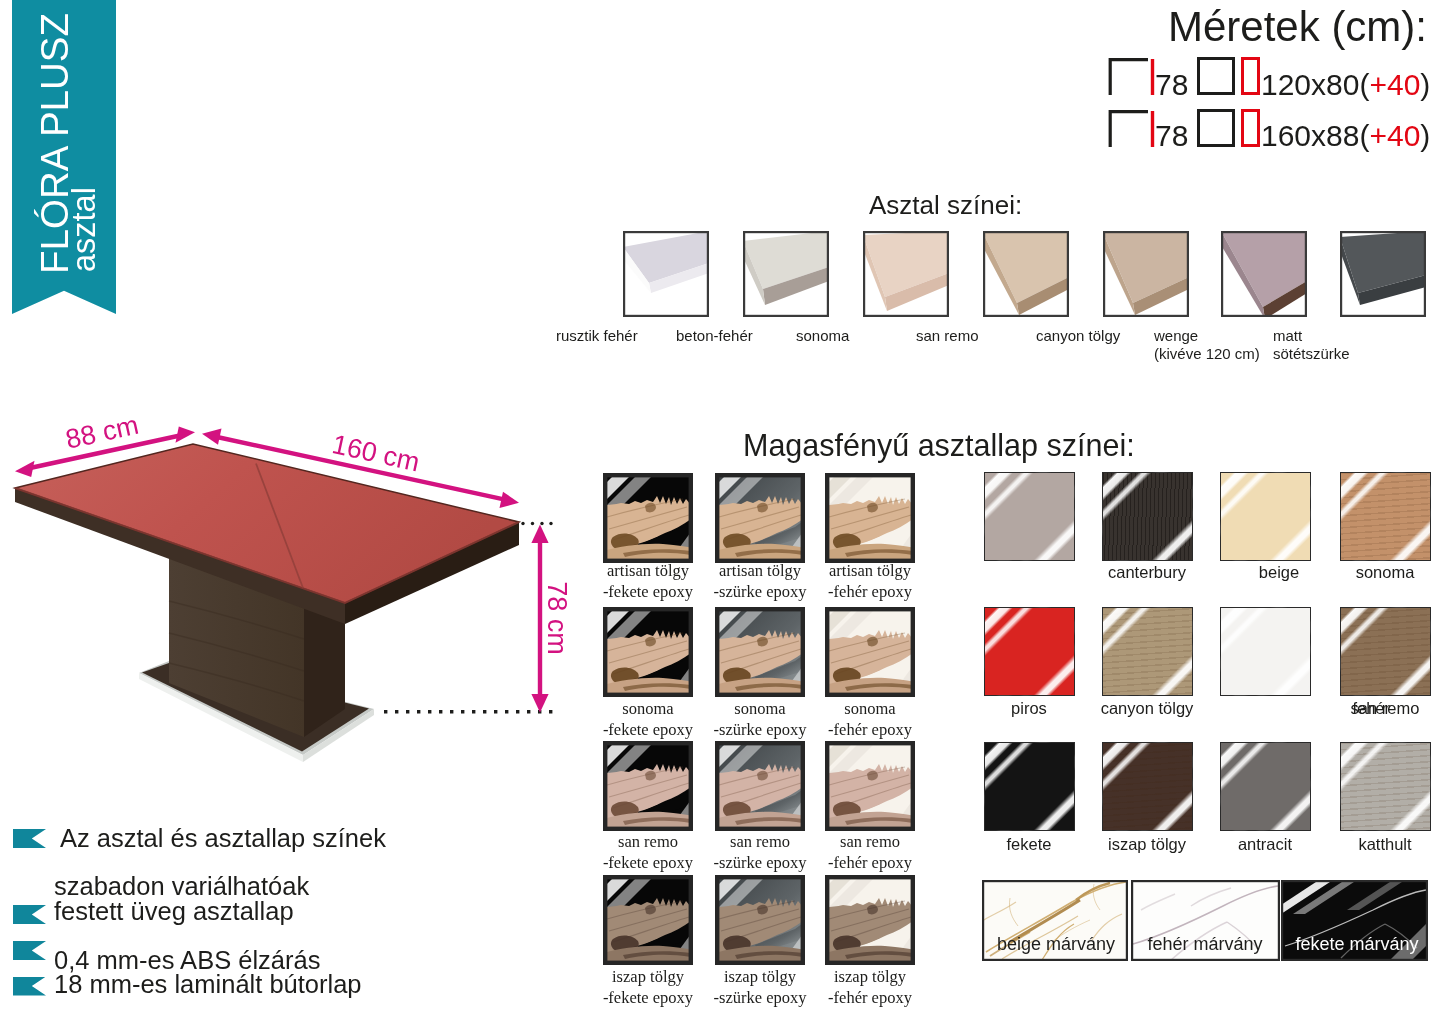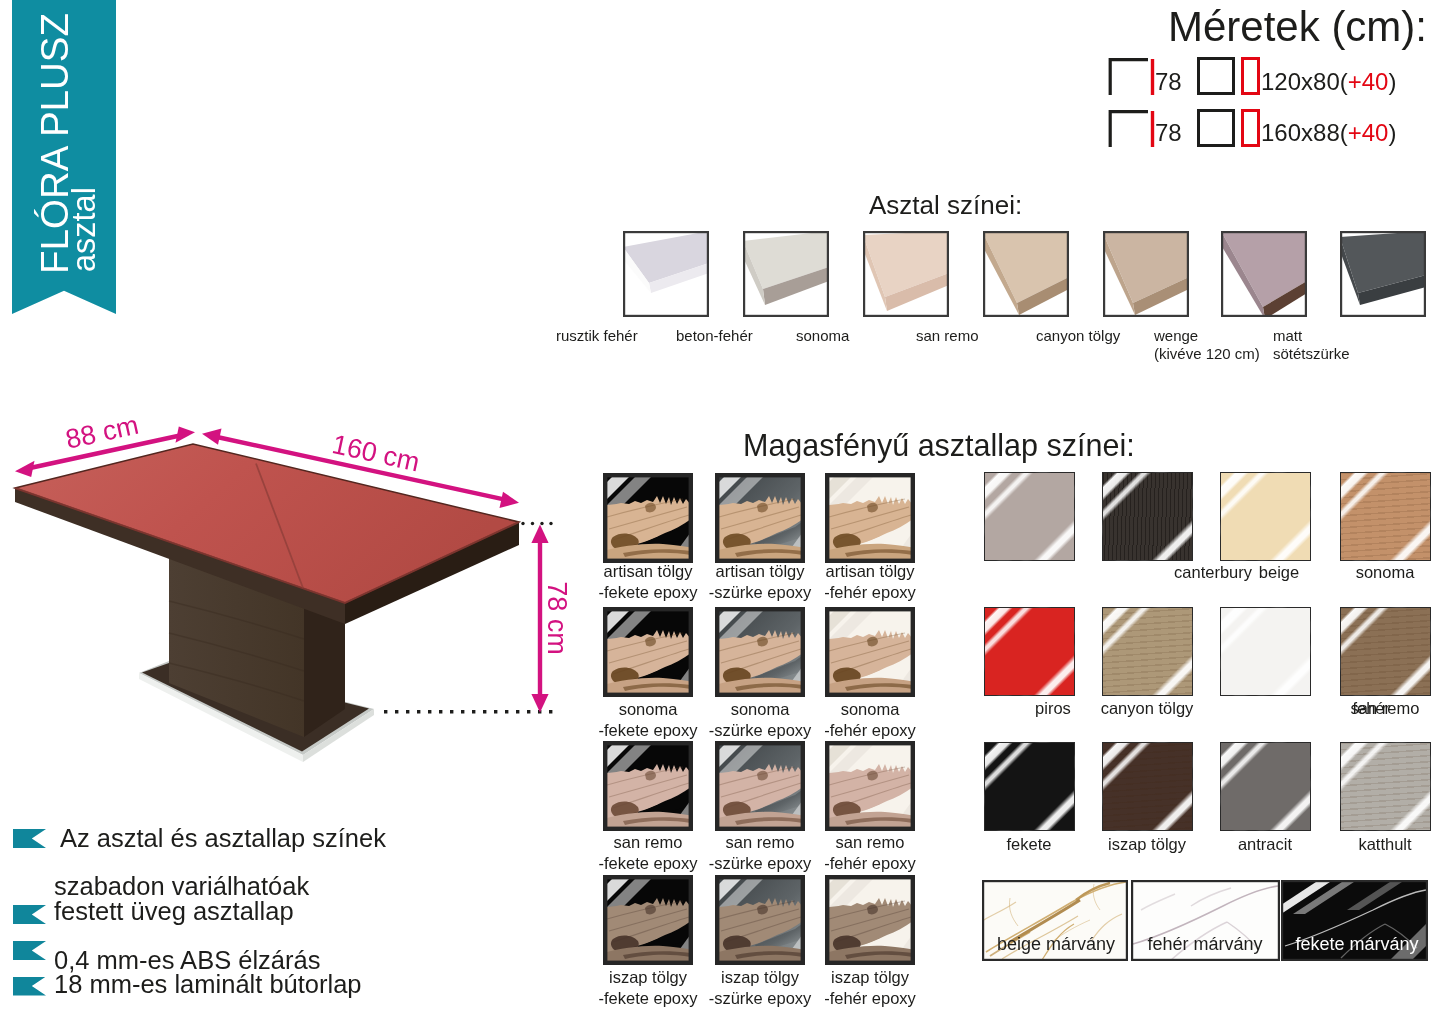--- a/index.html
+++ b/index.html
@@ -9,31 +9,31 @@
 .abs{position:absolute;}
 #banner{position:absolute;left:12px;top:0;width:104px;height:314px;background:#0f8da1;
  clip-path:polygon(0 0,100% 0,100% 100%,50% 92.6%,0 100%);}
 #banner .t1,#banner .t2{position:absolute;transform:rotate(-90deg);
  transform-origin:0 0;color:#fff;white-space:nowrap;line-height:1;}
 #banner .t1{left:23.5px;top:274px;font-size:38.5px;}
 #banner .t2{left:56px;top:272px;font-size:32.5px;}
 #mtitle{position:absolute;left:1168px;top:3px;font-size:42px;white-space:nowrap;}
 .blacksq{position:absolute;border:3px solid #1d1d1b;background:#fff;}
 .redrect{position:absolute;border:3px solid #e30613;background:#fff;}
-.mtext{position:absolute;font-size:24px;color:#1d1d1b;white-space:nowrap;}
+.mtext{position:absolute;font-size:30px;color:#1d1d1b;white-space:nowrap;}
 .red{color:#e30613;}
 .h2{position:absolute;color:#1d1d1b;white-space:nowrap;}
 .clabel{position:absolute;font-size:15px;text-align:left;line-height:18px;white-space:nowrap;}
 .gsw{position:absolute;width:89px;height:87px;border:1px solid #2a2a2a;}
 .gloss{background-image:linear-gradient(135deg,
   rgba(255,255,255,0) 6.5%, rgba(255,255,255,.95) 8.5%, rgba(255,255,255,.9) 13.5%, rgba(255,255,255,0) 16%,
   rgba(255,255,255,0) 20%, rgba(255,255,255,.85) 22.5%, rgba(255,255,255,.85) 24.5%, rgba(255,255,255,0) 27.5%,
   rgba(255,255,255,0) 77%, rgba(255,255,255,.92) 80.5%, rgba(255,255,255,.92) 84%, rgba(255,255,255,0) 87%);}
 .glabel{position:absolute;font-size:16.5px;text-align:center;white-space:nowrap;}
-.dlabel{position:absolute;font-size:16.5px;line-height:20.5px;text-align:center;white-space:nowrap;}
+.dlabel{position:absolute;font-size:16.5px;line-height:20.5px;text-align:center;white-space:nowrap;font-family:Liberation Serif, serif;}
 .bullet{position:absolute;font-size:25.5px;color:#1d1d1b;white-space:nowrap;line-height:1;}
 .flag{position:absolute;width:33px;height:19px;background:#10869b;
  clip-path:polygon(0 0,100% 0,57% 50%,100% 100%,0 100%);}
 </style>
 </head>
 <body>
 <div id="banner">
   <div class="t1">FLÓRA PLUSZ</div>
   <div class="t2">asztal</div>
 </div>
@@ -402,30 +402,30 @@
 <path d="M0,78 C18,73 40,70 60,71 C75,72 84,74 90,75 L90,90 L0,90 Z" fill="#8d7663"></path>
 <path d="M20,80 C40,76 64,75 88,78 L88,82 C64,78 40,80 22,84 Z" fill="#47332a" opacity=".6"></path>
 <rect x="2.2" y="2.2" width="85.6" height="85.6" fill="none" stroke="#262626" stroke-width="4.4"></rect>
 </svg>
 <div class="dlabel" style="left:760px;top:967px;width:220px;">iszap tölgy<br>-fehér epoxy</div>
 <div class="gsw" style="left:984px;top:472px;background-color:#b3a7a2;"></div>
 <div class="gsw gloss" style="left:984px;top:472px;border-color:rgba(42,42,42,.9);"></div>
 <div class="glabel" style="left:924px;top:563px;width:210px;margin-top:42px;">latte</div>
 <div class="gsw" style="left:1102px;top:472px;background-color:#322c28;background-image:repeating-linear-gradient(92deg, rgba(0,0,0,.25) 0 1px, rgba(255,255,255,.03) 1px 4px);"></div>
 <div class="gsw gloss" style="left:1102px;top:472px;border-color:rgba(42,42,42,.9);"></div>
-<div class="glabel" style="left:1042px;top:563px;width:210px;text-align:right;">canterbury</div>
+<div class="glabel" style="left:1042px;top:563px;width:210px;">canterbury</div>
 <div class="gsw" style="left:1220px;top:472px;background-color:#f0dcb4;"></div>
 <div class="gsw gloss" style="left:1220px;top:472px;border-color:rgba(42,42,42,.9);"></div>
 <div class="glabel" style="left:1160px;top:563px;width:238px;">beige</div>
 <div class="gsw" style="left:1340px;top:472px;background-color:#c3916a;background-image:repeating-linear-gradient(176deg, rgba(60,30,5,.12) 0 1.5px, rgba(0,0,0,0) 1.5px 6px);"></div>
 <div class="gsw gloss" style="left:1340px;top:472px;border-color:rgba(42,42,42,.9);"></div>
 <div class="glabel" style="left:1280px;top:563px;width:210px;">sonoma</div>
 <div class="gsw" style="left:984px;top:607px;background-color:#d92421;"></div>
 <div class="gsw gloss" style="left:984px;top:607px;border-color:rgba(42,42,42,.9);"></div>
-<div class="glabel" style="left:948px;top:699px;width:210px;">piros</div>
+<div class="glabel" style="left:924px;top:699px;width:210px;">piros</div>
 <div class="gsw" style="left:1102px;top:607px;background-color:#ad9878;background-image:repeating-linear-gradient(176deg, rgba(60,30,5,.12) 0 1.5px, rgba(0,0,0,0) 1.5px 6px);"></div>
 <div class="gsw gloss" style="left:1102px;top:607px;border-color:rgba(42,42,42,.9);"></div>
 <div class="glabel" style="left:1042px;top:699px;width:210px;">canyon tölgy</div>
 <div class="gsw" style="left:1220px;top:607px;background-color:#f4f3f1;"></div>
 <div class="gsw gloss" style="left:1220px;top:607px;border-color:rgba(42,42,42,.9);"></div>
 <div class="glabel" style="left:1164px;top:699px;width:226px;text-align:right;">fehér</div>
 <div class="gsw" style="left:1340px;top:607px;background-color:#8b7055;background-image:repeating-linear-gradient(176deg, rgba(60,30,5,.12) 0 1.5px, rgba(0,0,0,0) 1.5px 6px);"></div>
 <div class="gsw gloss" style="left:1340px;top:607px;border-color:rgba(42,42,42,.9);"></div>
 <div class="glabel" style="left:1280px;top:699px;width:210px;">san remo</div>
 <div class="gsw" style="left:984px;top:742px;background-color:#141414;"></div>

